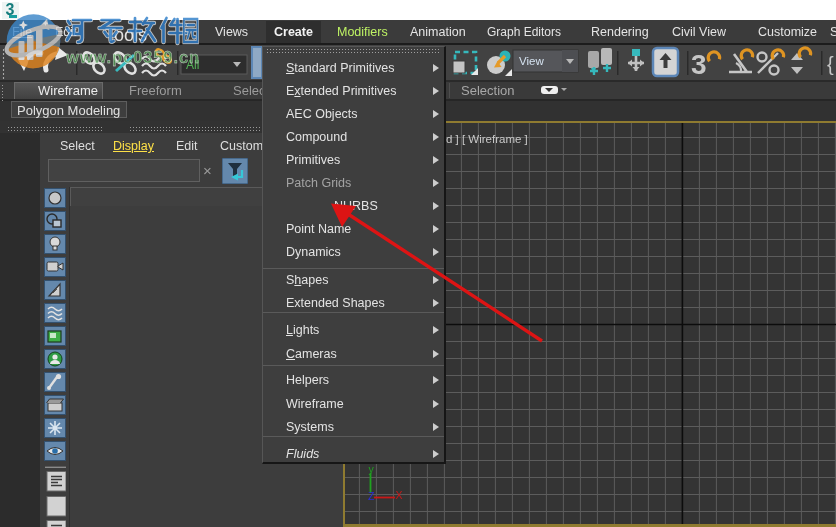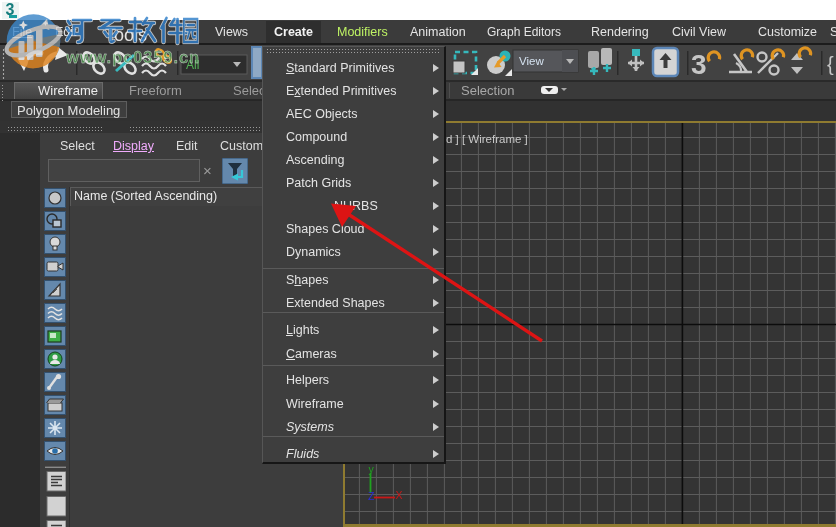--- a/index.html
+++ b/index.html
@@ -140,33 +140,32 @@
 <div class="abs" style="left:1px;top:84px;width:3px;height:36px;background-image:radial-gradient(circle,#9a9a9a 40%,transparent 46%);background-size:3px 3px;"></div>
 <div class="abs" style="left:0;top:101px;width:836px;height:20px;background:#313131;"></div>
 <div class="abs" style="left:11px;top:101px;width:116px;height:17px;background:#3e3e3e;border:1px solid #5e5e5e;"></div>
 <div class="txt" style="left:17px;top:102.5px;font-size:13px;color:#e0e0e0;">Polygon Modeling</div>
 <div class="abs" style="left:0;top:121px;width:345px;height:12px;background:#323232;"></div>
 <div class="abs" style="left:7px;top:126px;width:95px;height:5px;background-image:radial-gradient(circle,#9a9a9a 38%,transparent 44%);background-size:3px 3px;"></div>
 <div class="abs" style="left:129px;top:126px;width:212px;height:5px;background-image:radial-gradient(circle,#9a9a9a 38%,transparent 44%);background-size:3px 3px;"></div>
 <div class="abs" style="left:0;top:133px;width:343px;height:394px;background:#3d3d3d;"></div>
 <div class="abs" style="left:0;top:133px;width:40px;height:394px;background:#2c2c2c;"></div>
 <div class="txt" style="left:60px;top:139px;font-size:12.5px;color:#dedede;">Select</div>
-<div class="txt" style="left:113px;top:139px;font-size:12.5px;color:#f0abfc;text-decoration:underline;">Display</div>
+<div class="txt" style="left:113px;top:139px;font-size:12.5px;color:#fde047;text-decoration:underline;">Display</div>
 <div class="txt" style="left:176px;top:139px;font-size:12.5px;color:#dedede;">Edit</div>
 <div class="txt" style="left:220px;top:139px;font-size:12.5px;color:#dedede;">Customize</div>
 <div class="abs" style="left:48px;top:159px;width:152px;height:23px;background:#424242;border:1px solid #606060;"></div>
 <div class="txt" style="left:203px;top:162px;font-size:15px;color:#9a9a9a;">×</div>
 <svg class="abs" style="left:222px;top:158px;" width="26" height="26" viewBox="0 0 26 26">
 <rect x="0" y="0" width="26" height="26" fill="#6488ac" stroke="#2b4a6b" stroke-width="1"></rect>
 <path d="M6,5 L20,5 L15,11 L15,18 L11,18 L11,11 Z" fill="#20303f"></path>
 <path d="M20,12 l0,7 l-7,0" stroke="#35c8d8" stroke-width="2.2" fill="none"></path>
 <path d="M9,19 l7,-3.5 l0,7 z" fill="#35c8d8"></path>
 </svg>
 <div class="abs" style="left:70px;top:187px;width:273px;height:19px;background:#404040;border-left:1px solid #5a5a5a;border-top:1px solid #5a5a5a;"></div>
-<div class="txt" style="left:74px;top:189px;font-size:12.5px;color:#e8e8e8;">Name (Sorted Ascending)</div>
 <div class="abs" style="left:69px;top:187px;width:1px;height:340px;background:#2f2f2f;"></div>
 <svg class="abs" style="left:44px;top:188px;" width="22" height="339" viewBox="0 0 22 339">
       <rect x="0.5" y="0.5" width="21" height="19" fill="#6488ac" stroke="#33516f" stroke-width="1"></rect>
       <rect x="0.5" y="23.5" width="21" height="19" fill="#6488ac" stroke="#33516f" stroke-width="1"></rect>
       <rect x="0.5" y="46.5" width="21" height="19" fill="#6488ac" stroke="#33516f" stroke-width="1"></rect>
       <rect x="0.5" y="69.5" width="21" height="19" fill="#6488ac" stroke="#33516f" stroke-width="1"></rect>
       <rect x="0.5" y="92.5" width="21" height="19" fill="#6488ac" stroke="#33516f" stroke-width="1"></rect>
       <rect x="0.5" y="115.5" width="21" height="19" fill="#6488ac" stroke="#33516f" stroke-width="1"></rect>
       <rect x="0.5" y="138.5" width="21" height="19" fill="#6488ac" stroke="#33516f" stroke-width="1"></rect>
       <rect x="0.5" y="161.5" width="21" height="19" fill="#6488ac" stroke="#33516f" stroke-width="1"></rect>
@@ -250,43 +249,43 @@
 <div class="abs" style="left:262px;top:46px;width:184px;height:417.5px;background:#3e3e3e;border:1px solid #565656;border-right:2px solid #161616;border-bottom:2px solid #161616;"></div>
 <div class="abs" style="left:266px;top:48px;width:175px;height:5px;background-image:radial-gradient(circle,#a0a0a0 38%,transparent 44%);background-size:3px 3px;"></div>
 <div class="txt" style="left:286px;top:61px;font-size:12.5px;color:#e3e3e3;"><u>S</u>tandard Primitives</div>
 <div class="abs" style="left:433px;top:64px;width:0;height:0;border-top:4.5px solid transparent;border-bottom:4.5px solid transparent;border-left:6.5px solid #cdcdcd;"></div>
 <div class="txt" style="left:286px;top:84px;font-size:12.5px;color:#e3e3e3;">E<u>x</u>tended Primitives</div>
 <div class="abs" style="left:433px;top:87px;width:0;height:0;border-top:4.5px solid transparent;border-bottom:4.5px solid transparent;border-left:6.5px solid #cdcdcd;"></div>
 <div class="txt" style="left:286px;top:107px;font-size:12.5px;color:#e3e3e3;">AEC Objects</div>
 <div class="abs" style="left:433px;top:110px;width:0;height:0;border-top:4.5px solid transparent;border-bottom:4.5px solid transparent;border-left:6.5px solid #cdcdcd;"></div>
 <div class="txt" style="left:286px;top:130px;font-size:12.5px;color:#e3e3e3;">Compound</div>
 <div class="abs" style="left:433px;top:133px;width:0;height:0;border-top:4.5px solid transparent;border-bottom:4.5px solid transparent;border-left:6.5px solid #cdcdcd;"></div>
-<div class="txt" style="left:286px;top:153px;font-size:12.5px;color:#e3e3e3;">Ascending</div>
+<div class="txt" style="left:286px;top:153px;font-size:12.5px;color:#e3e3e3;">Primitives</div>
 <div class="abs" style="left:433px;top:156px;width:0;height:0;border-top:4.5px solid transparent;border-bottom:4.5px solid transparent;border-left:6.5px solid #cdcdcd;"></div>
-<div class="txt" style="left:286px;top:176px;font-size:12.5px;color:#e5e5e5;">Patch Grids</div>
+<div class="txt" style="left:286px;top:176px;font-size:12.5px;color:#a3a3a3;">Patch Grids</div>
 <div class="abs" style="left:433px;top:179px;width:0;height:0;border-top:4.5px solid transparent;border-bottom:4.5px solid transparent;border-left:6.5px solid #cdcdcd;"></div>
 <div class="txt" style="left:286px;top:199px;font-size:12.5px;color:#e3e3e3;margin-left:48px;">NURBS</div>
 <div class="abs" style="left:433px;top:202px;width:0;height:0;border-top:4.5px solid transparent;border-bottom:4.5px solid transparent;border-left:6.5px solid #cdcdcd;"></div>
-<div class="txt" style="left:286px;top:222px;font-size:12.5px;color:#e3e3e3;">Shapes Cloud</div>
+<div class="txt" style="left:286px;top:222px;font-size:12.5px;color:#e3e3e3;">Point Name</div>
 <div class="abs" style="left:433px;top:225px;width:0;height:0;border-top:4.5px solid transparent;border-bottom:4.5px solid transparent;border-left:6.5px solid #cdcdcd;"></div>
 <div class="txt" style="left:286px;top:245px;font-size:12.5px;color:#e3e3e3;">Dynamics</div>
 <div class="abs" style="left:433px;top:248px;width:0;height:0;border-top:4.5px solid transparent;border-bottom:4.5px solid transparent;border-left:6.5px solid #cdcdcd;"></div>
 <div class="txt" style="left:286px;top:273px;font-size:12.5px;color:#e3e3e3;">S<u>h</u>apes</div>
 <div class="abs" style="left:433px;top:276px;width:0;height:0;border-top:4.5px solid transparent;border-bottom:4.5px solid transparent;border-left:6.5px solid #cdcdcd;"></div>
 <div class="txt" style="left:286px;top:296px;font-size:12.5px;color:#e3e3e3;">Extended Shapes</div>
 <div class="abs" style="left:433px;top:299px;width:0;height:0;border-top:4.5px solid transparent;border-bottom:4.5px solid transparent;border-left:6.5px solid #cdcdcd;"></div>
 <div class="txt" style="left:286px;top:323px;font-size:12.5px;color:#e3e3e3;"><u>L</u>ights</div>
 <div class="abs" style="left:433px;top:326px;width:0;height:0;border-top:4.5px solid transparent;border-bottom:4.5px solid transparent;border-left:6.5px solid #cdcdcd;"></div>
 <div class="txt" style="left:286px;top:347px;font-size:12.5px;color:#e3e3e3;"><u>C</u>ameras</div>
 <div class="abs" style="left:433px;top:350px;width:0;height:0;border-top:4.5px solid transparent;border-bottom:4.5px solid transparent;border-left:6.5px solid #cdcdcd;"></div>
 <div class="txt" style="left:286px;top:373px;font-size:12.5px;color:#e3e3e3;">Helpers</div>
 <div class="abs" style="left:433px;top:376px;width:0;height:0;border-top:4.5px solid transparent;border-bottom:4.5px solid transparent;border-left:6.5px solid #cdcdcd;"></div>
 <div class="txt" style="left:286px;top:396.5px;font-size:12.5px;color:#e3e3e3;">Wireframe</div>
 <div class="abs" style="left:433px;top:399.5px;width:0;height:0;border-top:4.5px solid transparent;border-bottom:4.5px solid transparent;border-left:6.5px solid #cdcdcd;"></div>
-<div class="txt" style="left:286px;top:420px;font-size:12.5px;color:#e3e3e3;font-style:italic;">Systems</div>
+<div class="txt" style="left:286px;top:420px;font-size:12.5px;color:#e3e3e3;">Systems</div>
 <div class="abs" style="left:433px;top:423px;width:0;height:0;border-top:4.5px solid transparent;border-bottom:4.5px solid transparent;border-left:6.5px solid #cdcdcd;"></div>
 <div class="txt" style="left:286px;top:447px;font-size:12.5px;color:#e3e3e3;font-style:italic;">Fluids</div>
 <div class="abs" style="left:433px;top:450px;width:0;height:0;border-top:4.5px solid transparent;border-bottom:4.5px solid transparent;border-left:6.5px solid #cdcdcd;"></div>
 <div class="abs" style="left:263px;top:267.5px;width:181px;height:1px;background:#5a5a5a;"></div>
 <div class="abs" style="left:263px;top:312px;width:181px;height:1px;background:#5a5a5a;"></div>
 <div class="abs" style="left:263px;top:364.5px;width:181px;height:1px;background:#5a5a5a;"></div>
 <div class="abs" style="left:263px;top:435.5px;width:181px;height:1px;background:#5a5a5a;"></div>
 <svg class="abs" style="left:320px;top:195px;" width="235 " height="155" viewBox="0 0 235 155">
 <path d="M222,146 L28,19" stroke="#dd1414" stroke-width="3.4" fill="none"></path>
 <path d="M11,8.5 L36,11 L22,32 Z" fill="#dd1414"></path>

